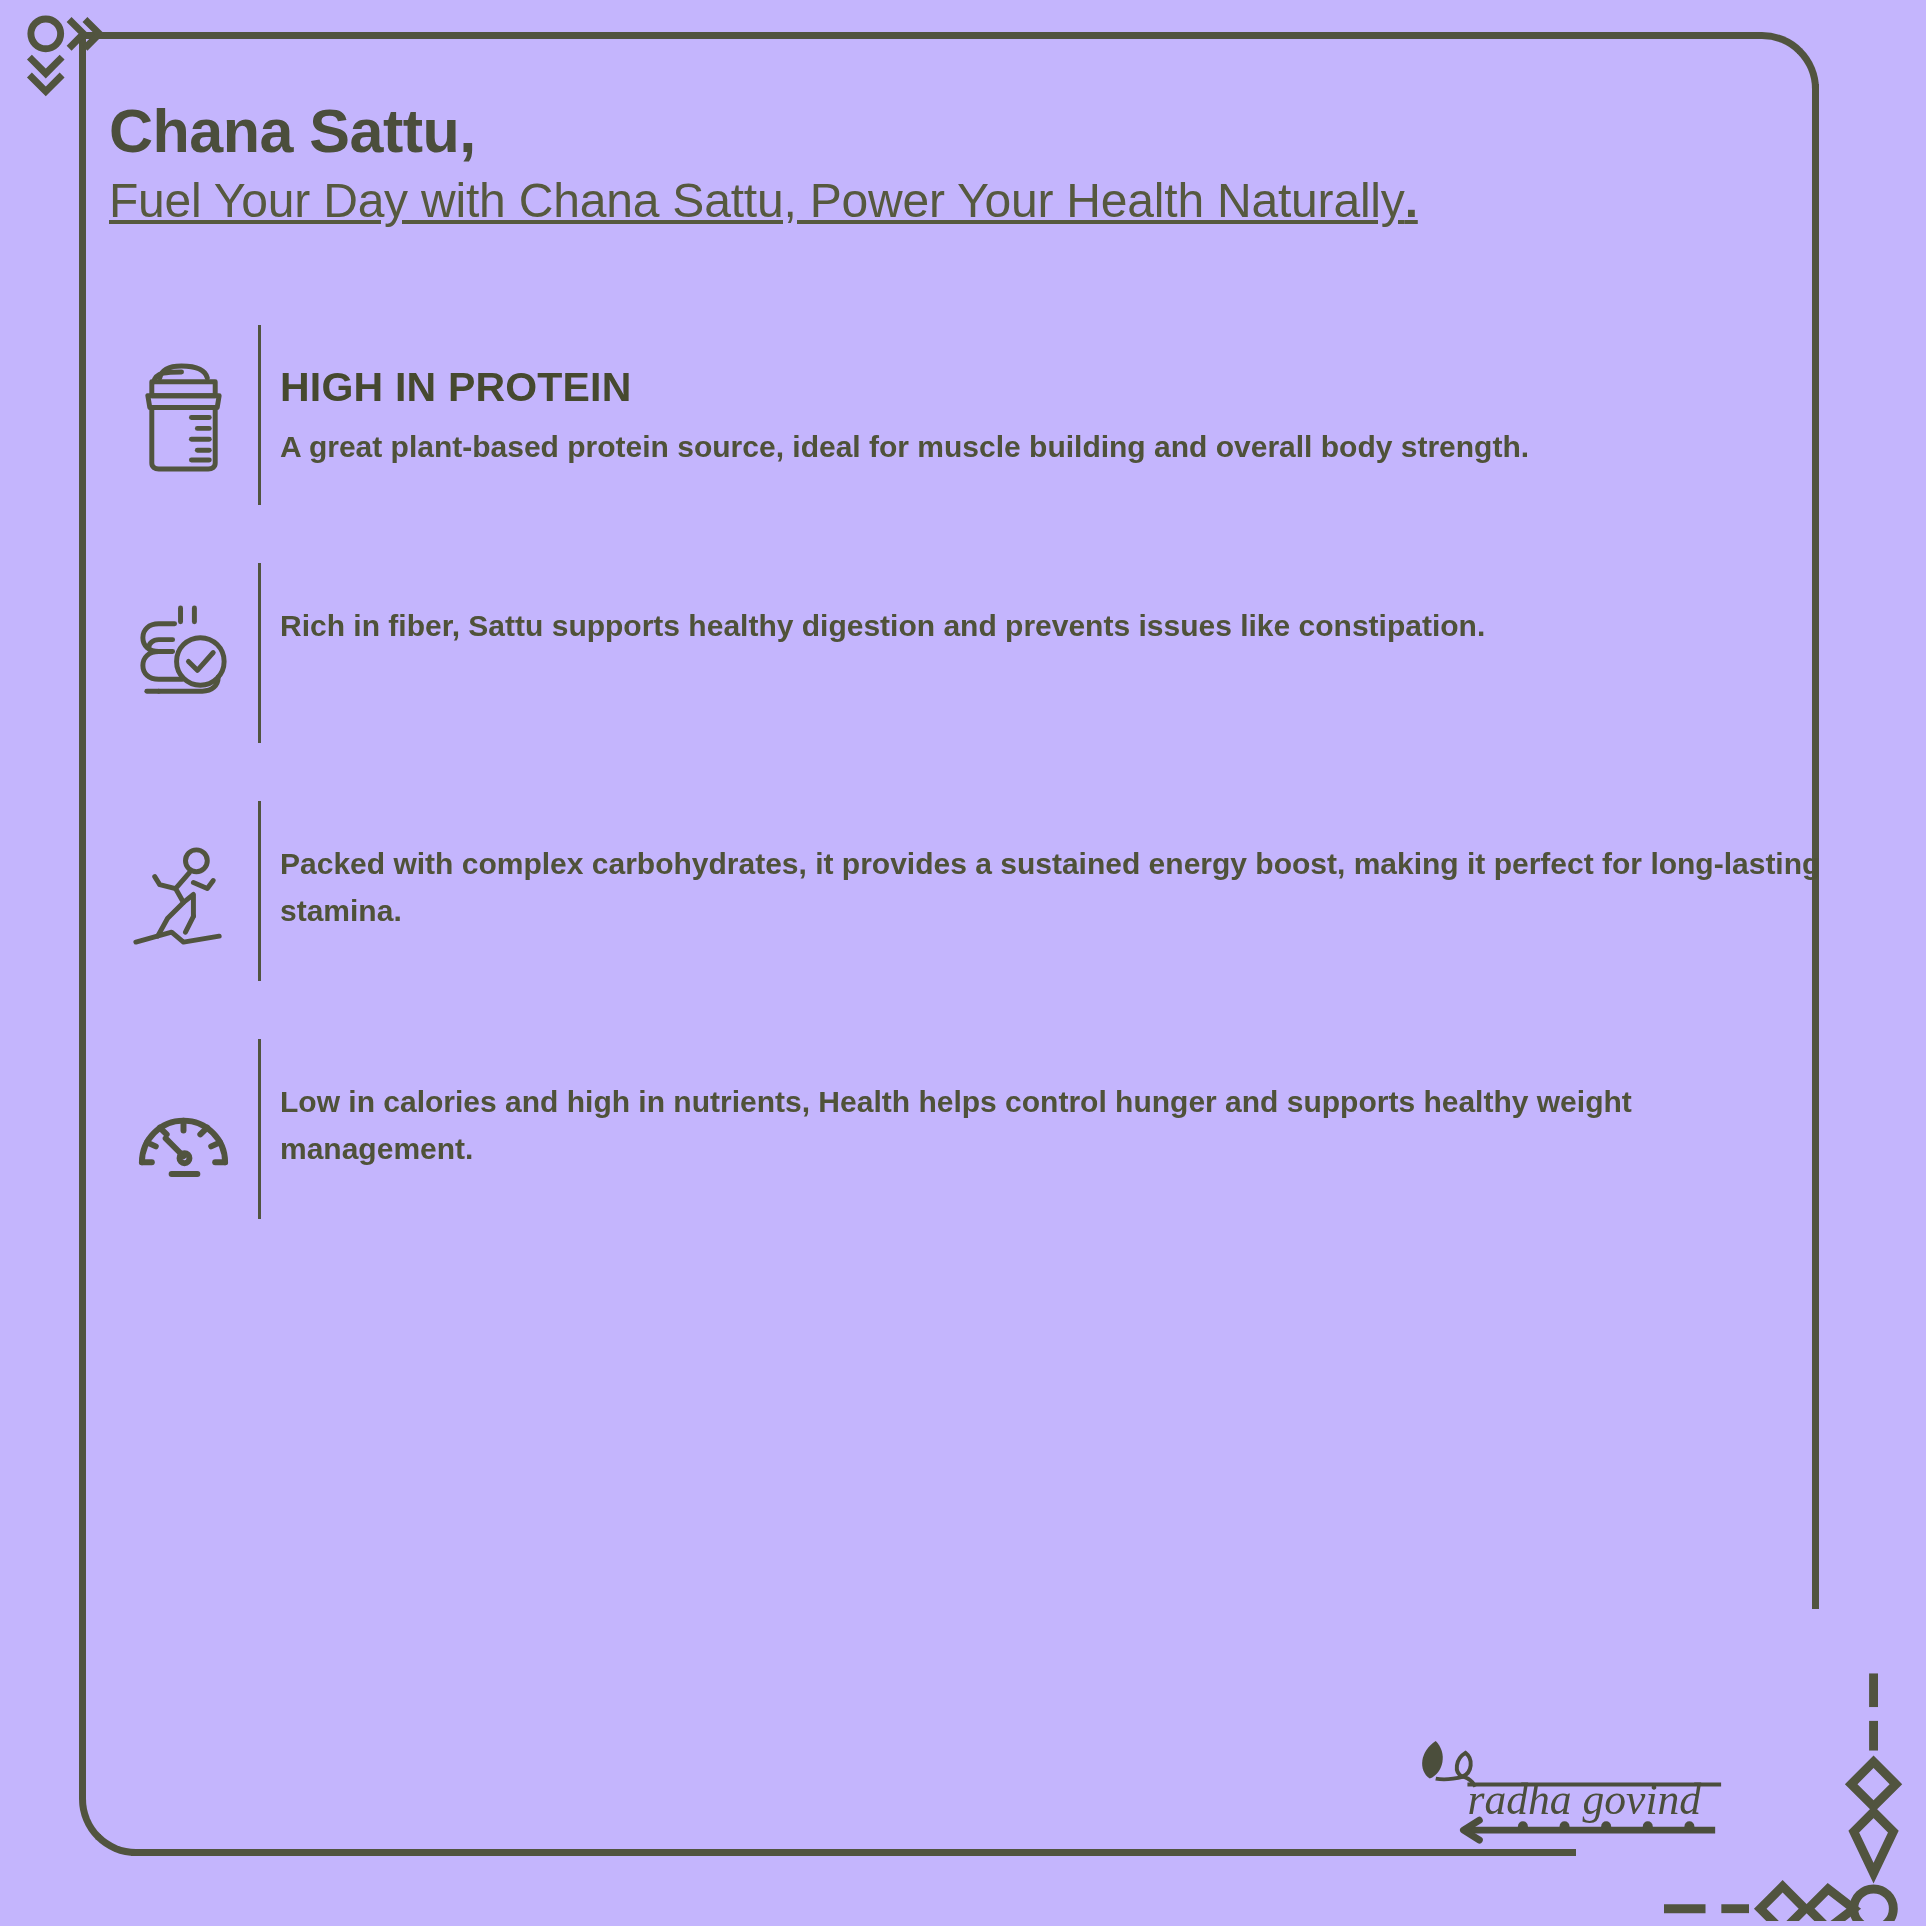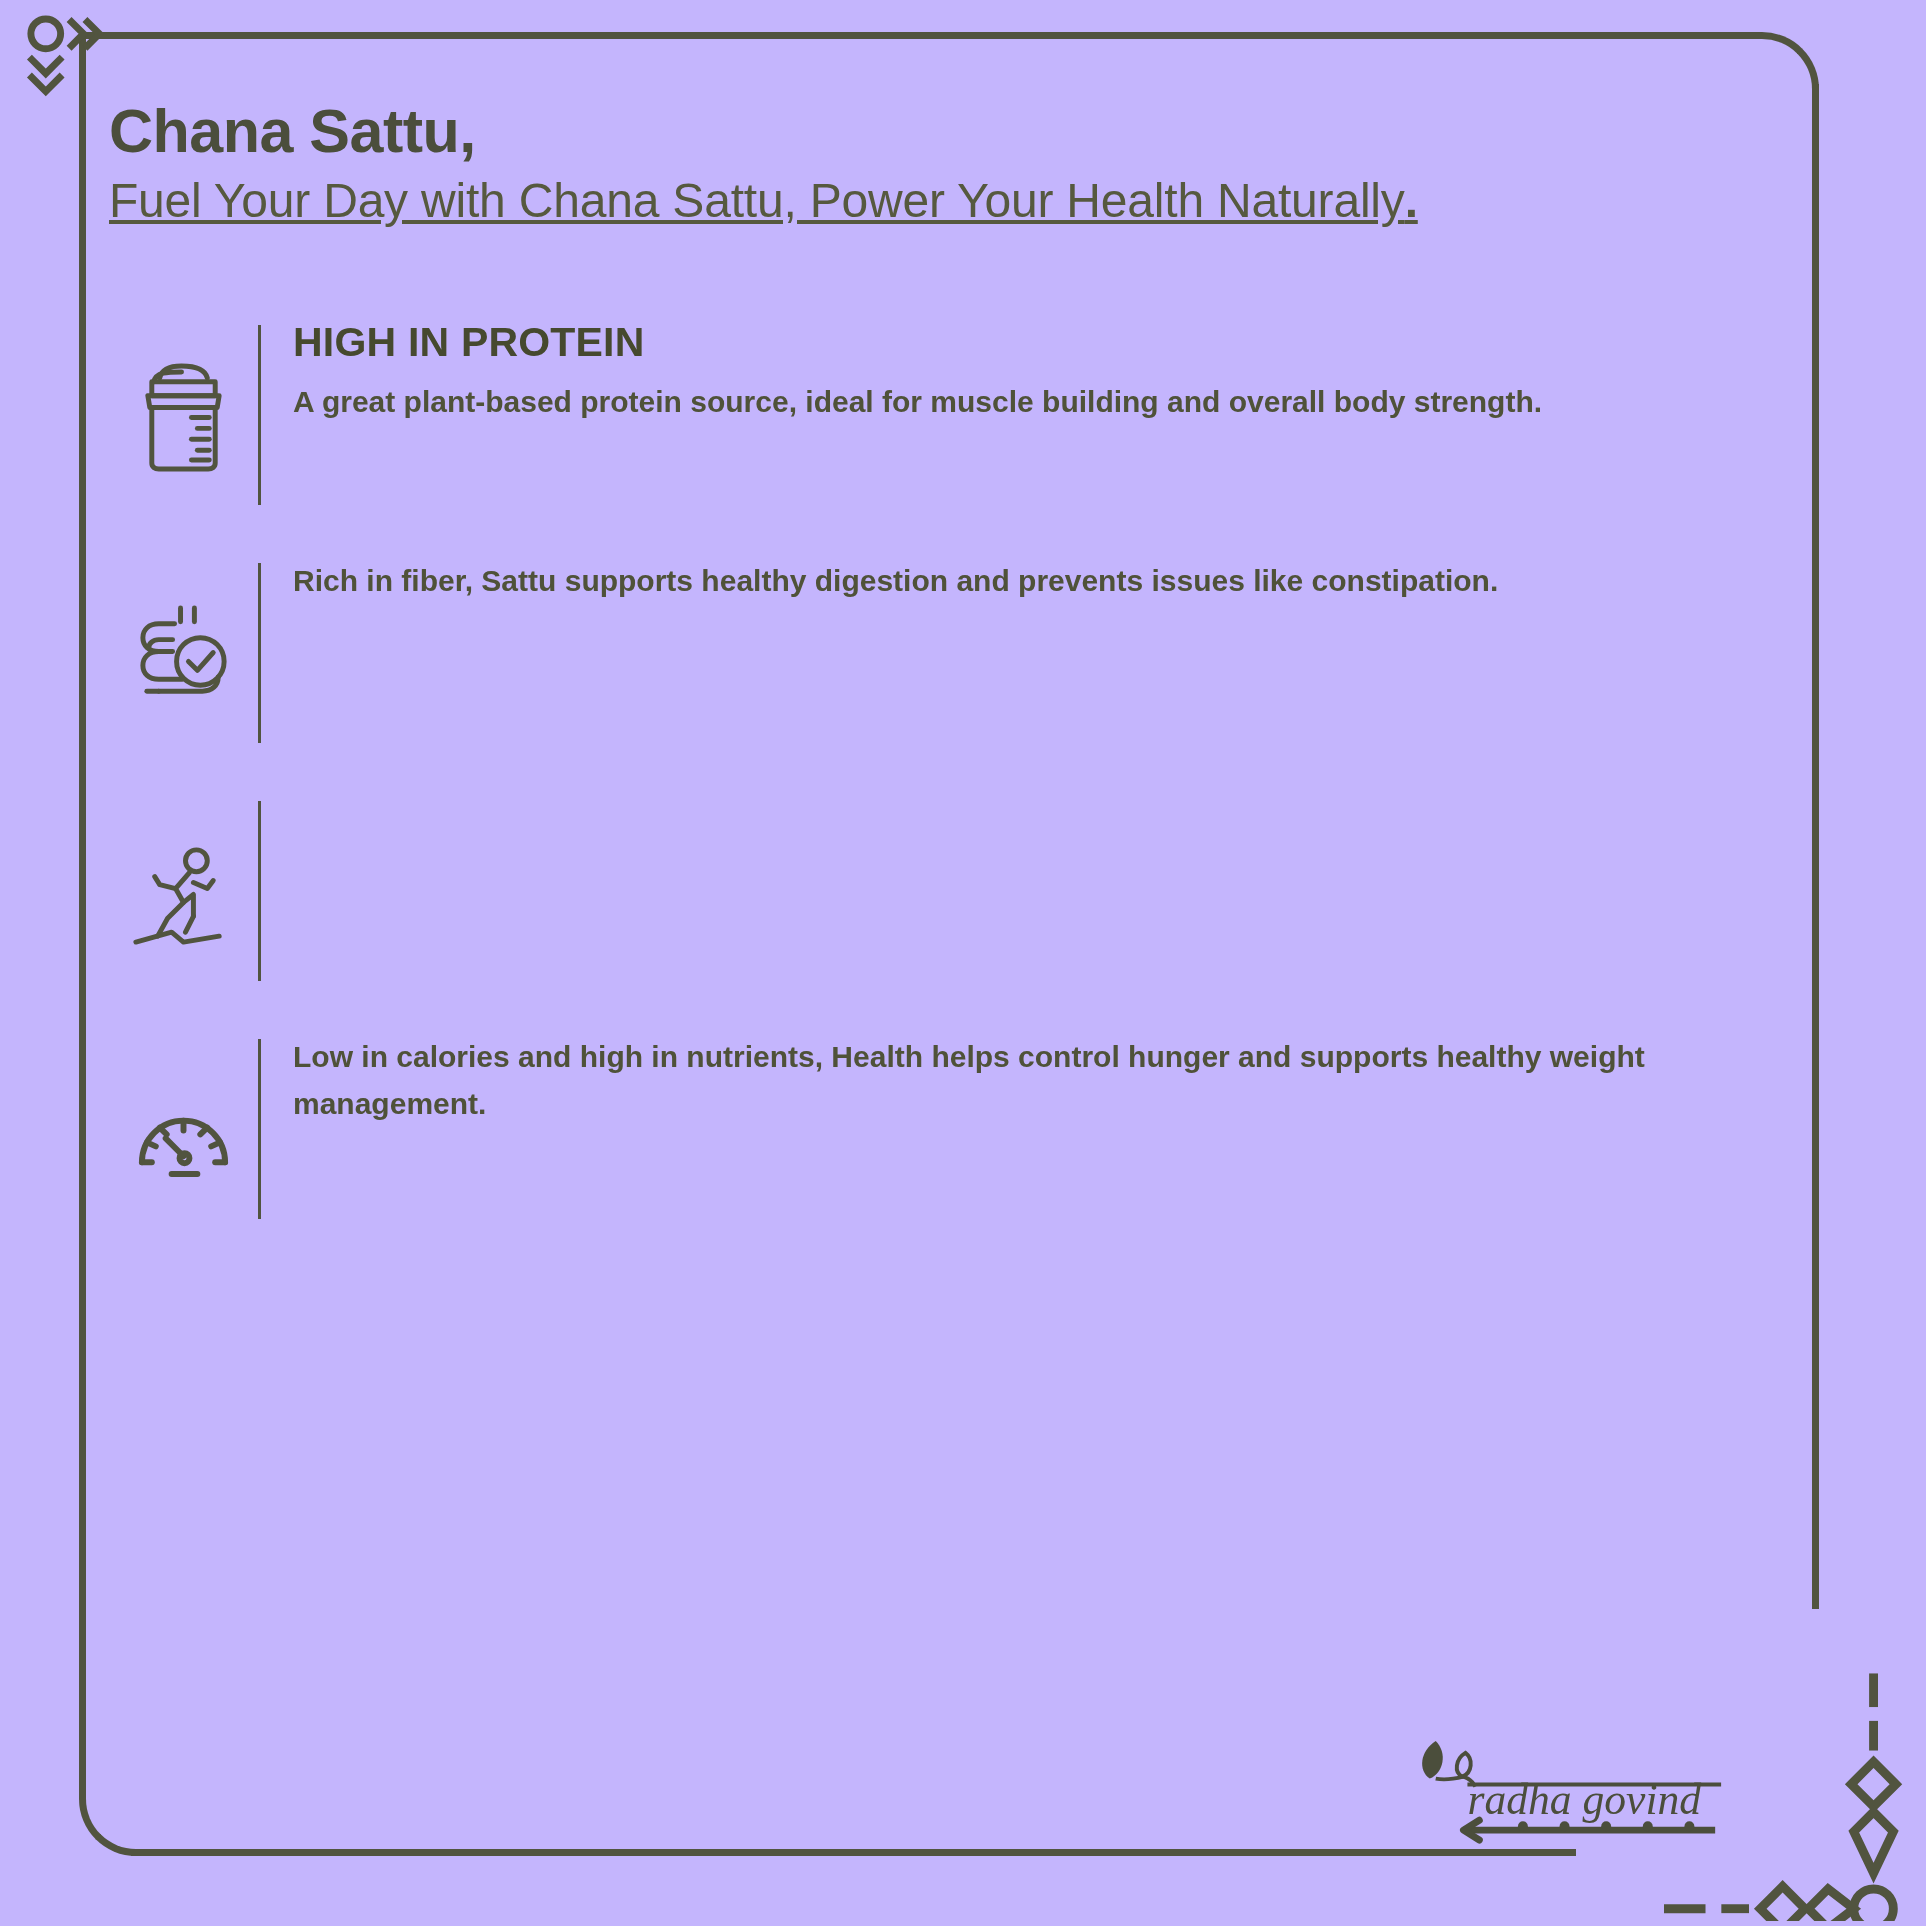--- a/index.html
+++ b/index.html
@@ -122,22 +122,23 @@
   }
   .feat-rule {
     flex: 0 0 3px;
     width: 3px;
     background: #51543f;
     align-self: stretch;
     margin: 8px 0 10px 0;
   }
   .feat-body {
     flex: 1;
-    padding-left: 32px;
+    padding-left: 19px;
     padding-top: 2px;
+    margin-top: 45px;
   }
   .feat-title {
     font-size: 41px;
     font-weight: 700;
     color: #46492f;
     letter-spacing: 0.2px;
     margin: 0 0 12px 0;
     text-transform: uppercase;
   }
   .feat-desc {
@@ -293,20 +294,21 @@
             <path d="M70 84 L62 100"></path>
 
             <path d="M60 70 L44 86 L34 104"></path>
 
             <path d="M12 110 L48 100 L60 110 L96 104"></path>
           </g>
         </svg>
       </div>
       <div class="feat-rule"></div>
       <div class="feat-body">
+        <p class="feat-desc">Packed with complex carbohydrates, it provides a sustained energy boost, making it perfect for long-lasting stamina.</p>
       </div>
     </div>
 
     <div class="feature">
       <div class="feat-icon">
         <svg width="111" height="99" viewBox="0 0 112 100">
           <g fill="none" stroke="#51543f" stroke-width="6" stroke-linecap="round">
 
             <path d="M14 82 A42 42 0 0 1 98 82"></path>
 

